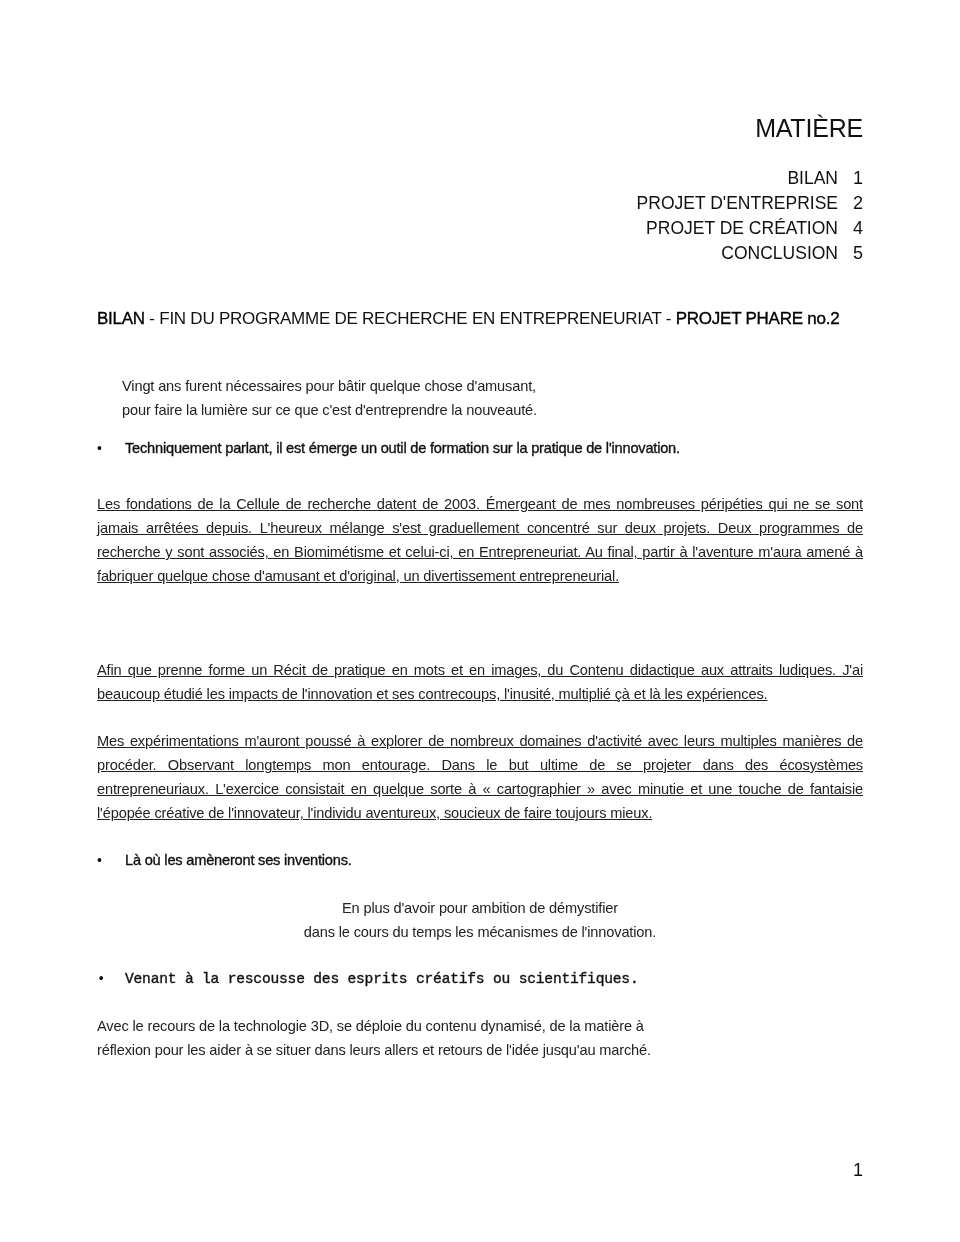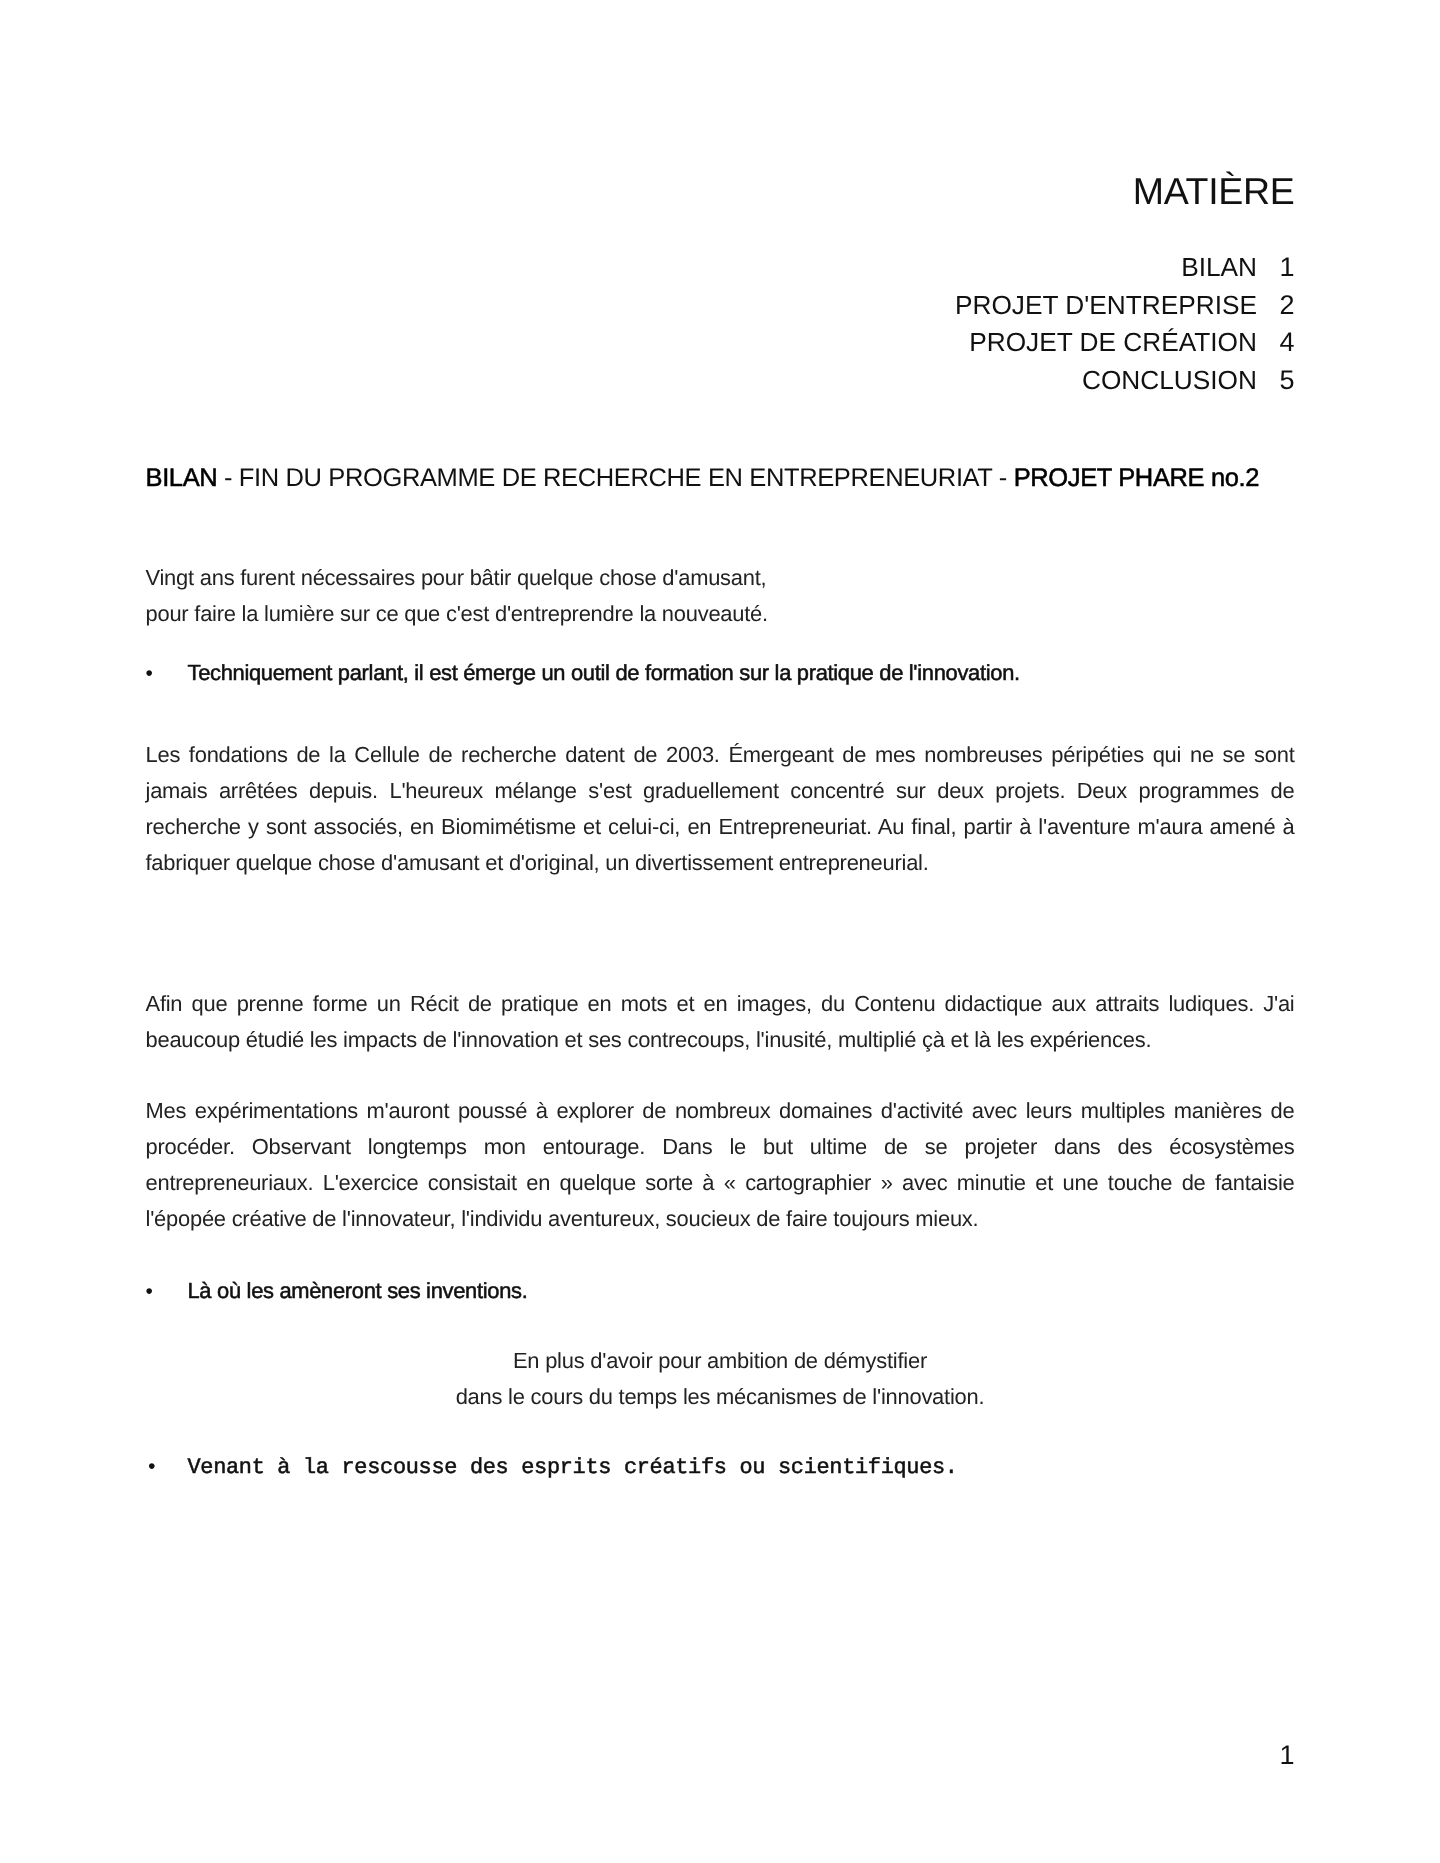--- a/index.html
+++ b/index.html
@@ -70,20 +70,21 @@
       left: 0;
       width: 766px;
       font-size: 14.6px;
       line-height: 24px;
       color: #222;
       letter-spacing: -0.15px;
     }
     .justify {
       text-align: justify;
       text-align-last: left;
+      text-decoration: underline;
     }
     .bullet {
       position: absolute;
       left: 0;
       width: 766px;
       font-size: 14.6px;
       line-height: 24px;
       color: #111;
       letter-spacing: -0.2px;
       white-space: nowrap;
@@ -127,21 +128,21 @@
     <div class="toc-row">
       <span>CONCLUSION</span>
       <span class="toc-num">5</span>
     </div>
   </div>
 
   <div class="heading">
     <span class="strong">BILAN</span><span> - FIN DU PROGRAMME DE RECHERCHE EN ENTREPRENEURIAT - </span><span class="strong">PROJET PHARE no.2</span>
   </div>
 
-  <div class="body-text" style="top:374px;">
+  <div class="body-text" style="top:374px;margin-left:25px;">
     <div>Vingt ans furent nécessaires pour bâtir quelque chose d'amusant,</div>
     <div>pour faire la lumière sur ce que c'est d'entreprendre la nouveauté.</div>
   </div>
 
   <div class="bullet" style="top:436px;">
     <span class="dot">•</span><span class="btext">Techniquement parlant, il est émerge un outil de formation sur la pratique de l'innovation.</span>
   </div>
   <div class="body-text justify" style="top:492px;">Les fondations de la Cellule de recherche datent de 2003. Émergeant de mes nombreuses péripéties qui ne se sont jamais arrêtées depuis. L'heureux mélange s'est graduellement concentré sur deux projets. Deux programmes de recherche y sont associés, en Biomimétisme et celui-ci, en Entrepreneuriat. Au final, partir à l'aventure m'aura amené à fabriquer quelque chose d'amusant et d'original, un divertissement entrepreneurial.</div>
 
   <div class="body-text justify" style="top:658px;">Afin que prenne forme un Récit de pratique en mots et en images, du Contenu didactique aux attraits ludiques. J'ai beaucoup étudié les impacts de l'innovation et ses contrecoups, l'inusité, multiplié çà et là les expériences.</div>
@@ -151,15 +152,19 @@
     <span class="dot">•</span><span class="btext">Là où les amèneront ses inventions.</span>
   </div>
   <div class="body-text" style="top:896px;text-align:center;">
     <div>En plus d'avoir pour ambition de démystifier</div>
     <div>dans le cours du temps les mécanismes de l'innovation.</div>
   </div>
 
   <div class="bullet" style="top:967px;font-family:Liberation Mono, monospace;">
     <span class="dot">•</span><span class="btext">Venant à la rescousse des esprits créatifs ou scientifiques.</span>
   </div>
+  <div class="body-text" style="top:1014px;">
+    <div>Avec le recours de la technologie 3D, se déploie du contenu dynamisé, de la matière à</div>
+    <div>réflexion pour les aider à se situer dans leurs allers et retours de l'idée jusqu'au marché.</div>
+  </div>
 
   <div class="page-number">1</div>
 </div>
 
 </body></html>

